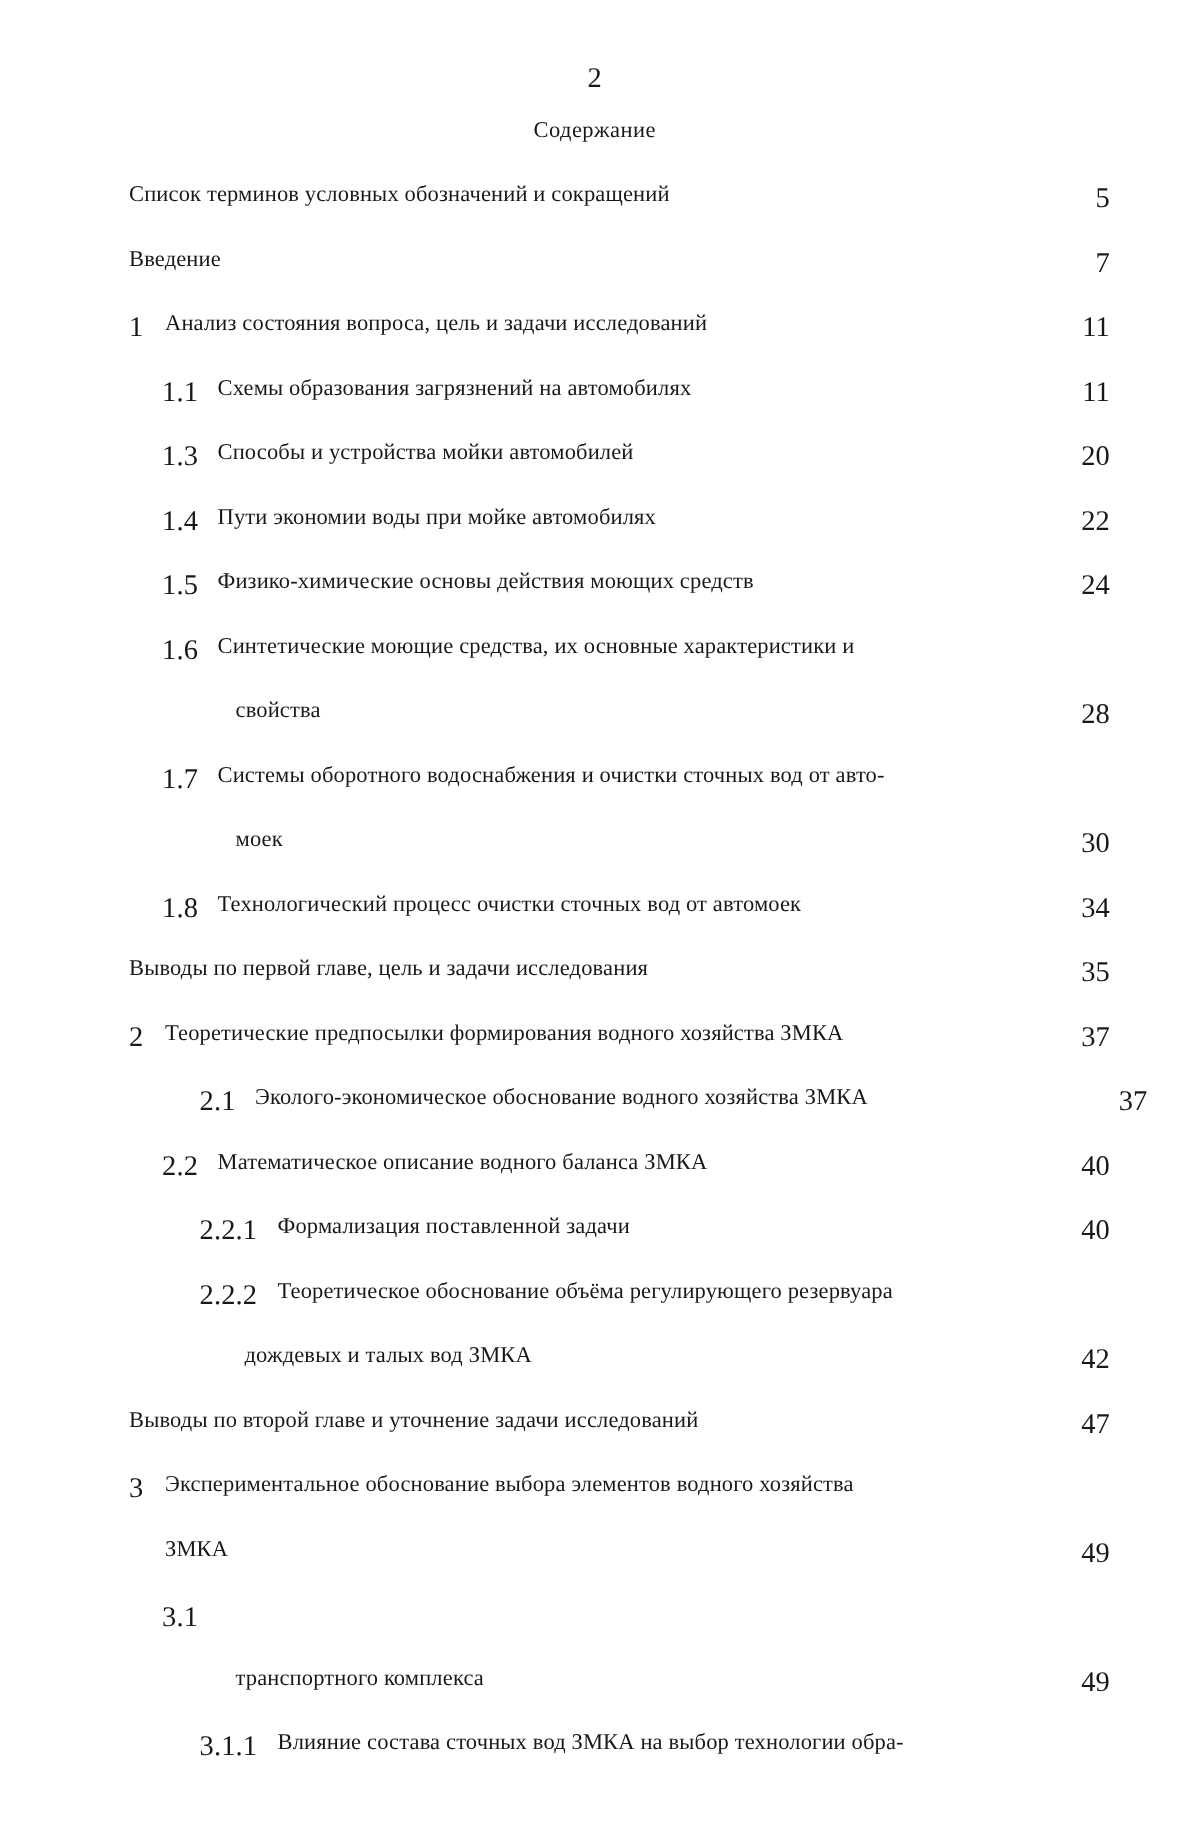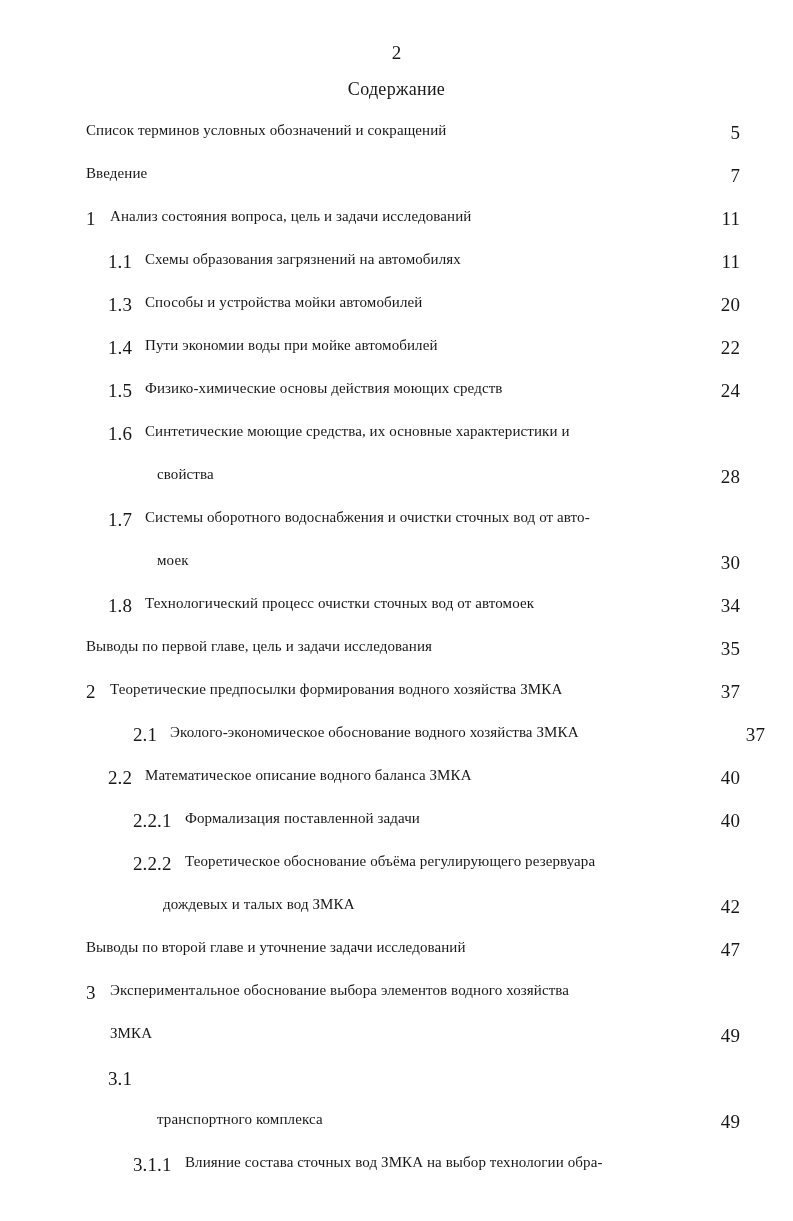--- a/index.html
+++ b/index.html
@@ -33,21 +33,21 @@
     text-align: center;
     font-size: 19px;
     letter-spacing: 0.2px;
   }
   .doc-title {
     position: absolute;
     top: 79px;
     left: 0;
     width: 793px;
     text-align: center;
-    font-size: 18px;
+    font-size: 15px;
     letter-spacing: 0.3px;
   }
 
   
   .toc {
     position: absolute;
     top: 114px;
     left: 0;
     width: 793px;
   }
@@ -148,21 +148,21 @@
       <div class="toc-entry" style="height: 43px;">
         <div class="row lvl2">
           <span class="num">1.3</span>
           <span class="label">Способы и устройства мойки автомобилей</span>
           <span class="page-no">20</span>
         </div>
       </div>
       <div class="toc-entry" style="height: 43px;">
         <div class="row lvl2">
           <span class="num">1.4</span>
-          <span class="label">Пути экономии воды при мойке автомобилей</span>
+          <span class="label">Пути экономии воды при мойке автомобилях</span>
           <span class="page-no">22</span>
         </div>
       </div>
       <div class="toc-entry" style="height: 43px;">
         <div class="row lvl2">
           <span class="num">1.5</span>
           <span class="label">Физико-химические основы действия моющих средств</span>
           <span class="page-no">24</span>
         </div>
       </div>

